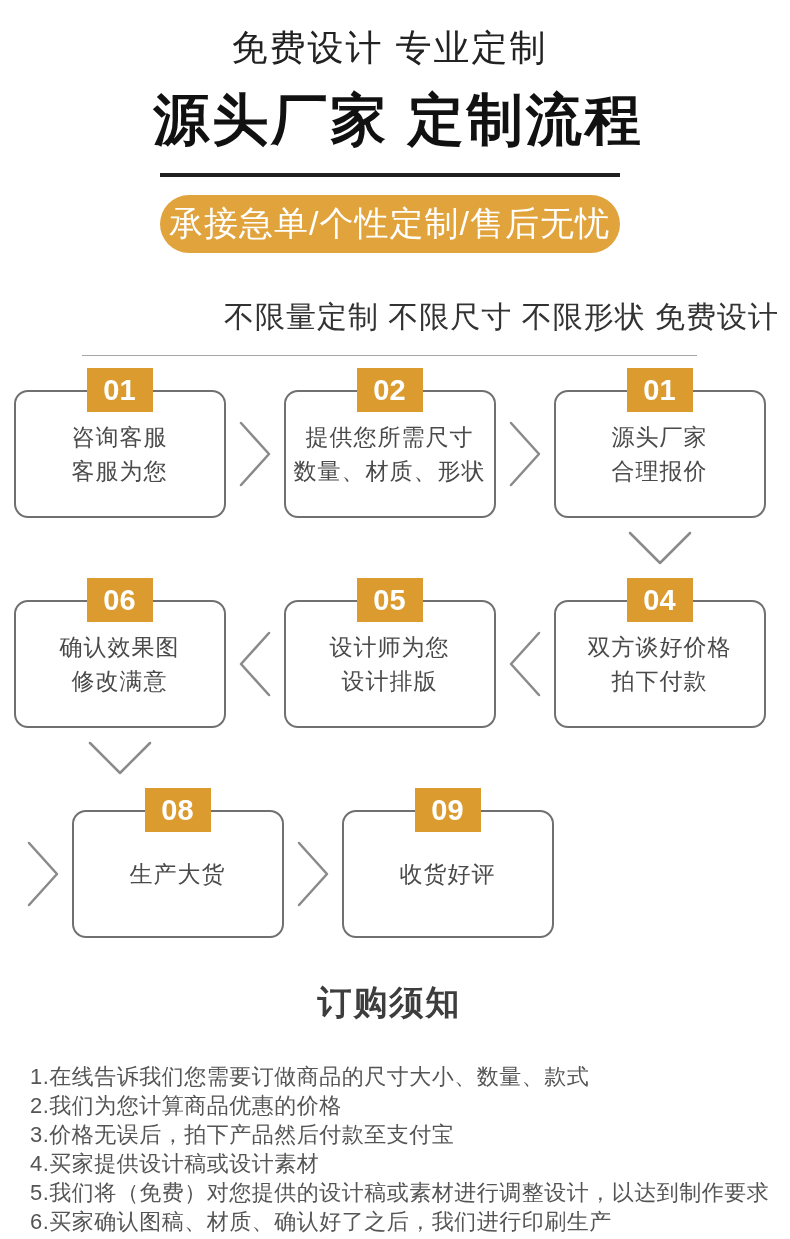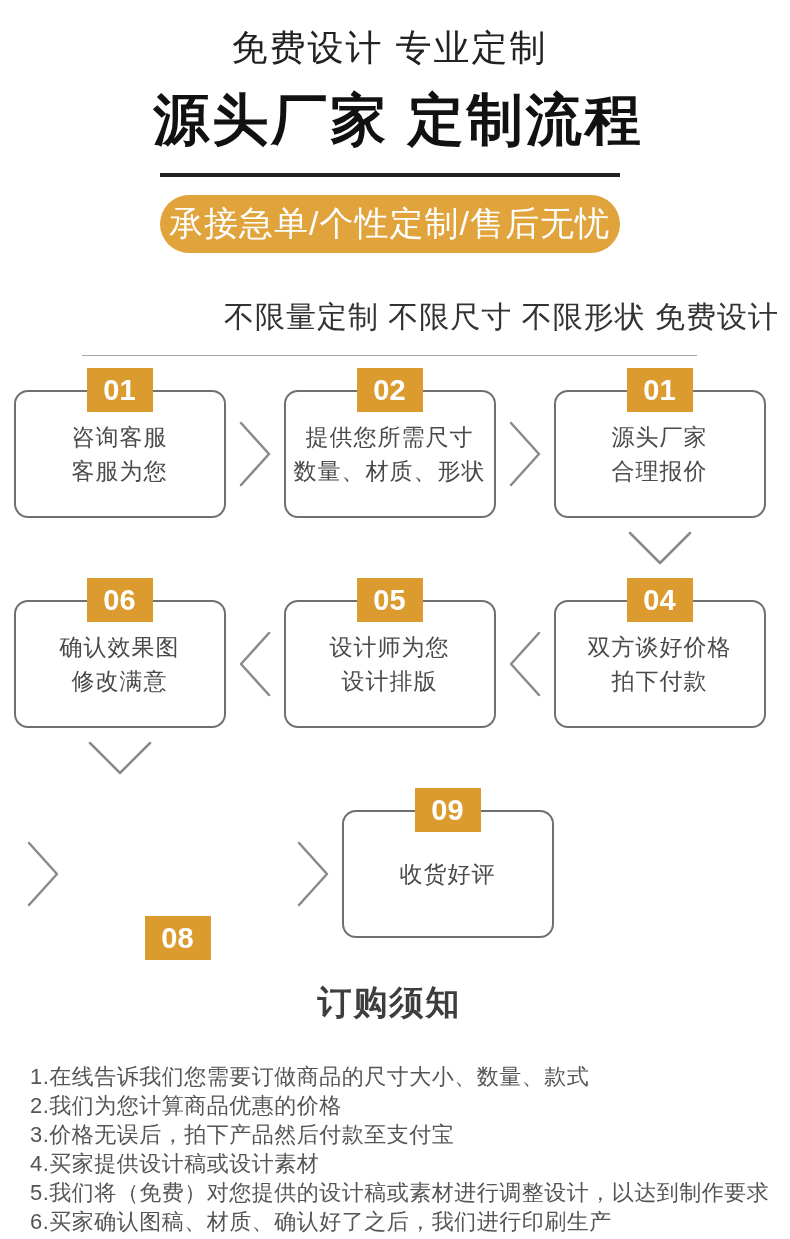--- a/index.html
+++ b/index.html
@@ -191,20 +191,24 @@
     </div>
 
     <div class="flow-row">
       <div class="arrow-cell">
         <svg width="34" height="68" viewBox="0 0 34 68" fill="none">
           <polyline points="3,3 31,34 3,65" stroke="#8A8A8A" stroke-width="2.5" fill="none" stroke-linecap="round" stroke-linejoin="round"></polyline>
         </svg>
       </div>
       <div class="step-cell">
         <div class="step-badge">08</div>
+        <div class="step-box">
+          <span>生产大货</span>
+
+        </div>
       </div>
       <div class="arrow-cell">
         <svg width="34" height="68" viewBox="0 0 34 68" fill="none">
           <polyline points="3,3 31,34 3,65" stroke="#8A8A8A" stroke-width="2.5" fill="none" stroke-linecap="round" stroke-linejoin="round"></polyline>
         </svg>
       </div>
       <div class="step-cell">
         <div class="step-badge">09</div>
         <div class="step-box">
           <span>收货好评</span>

